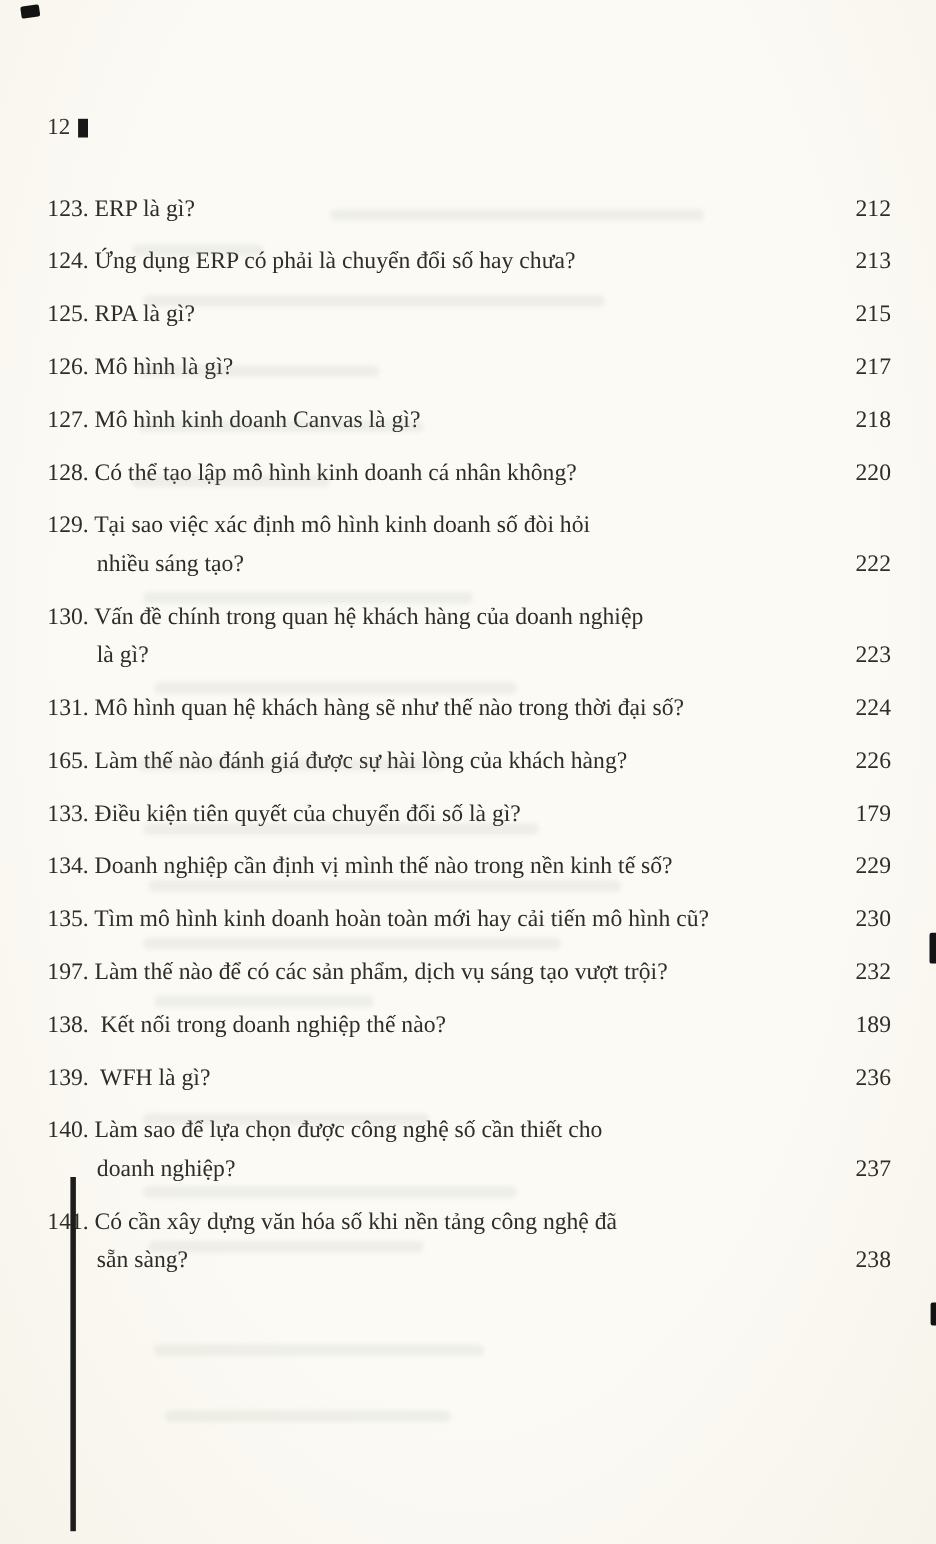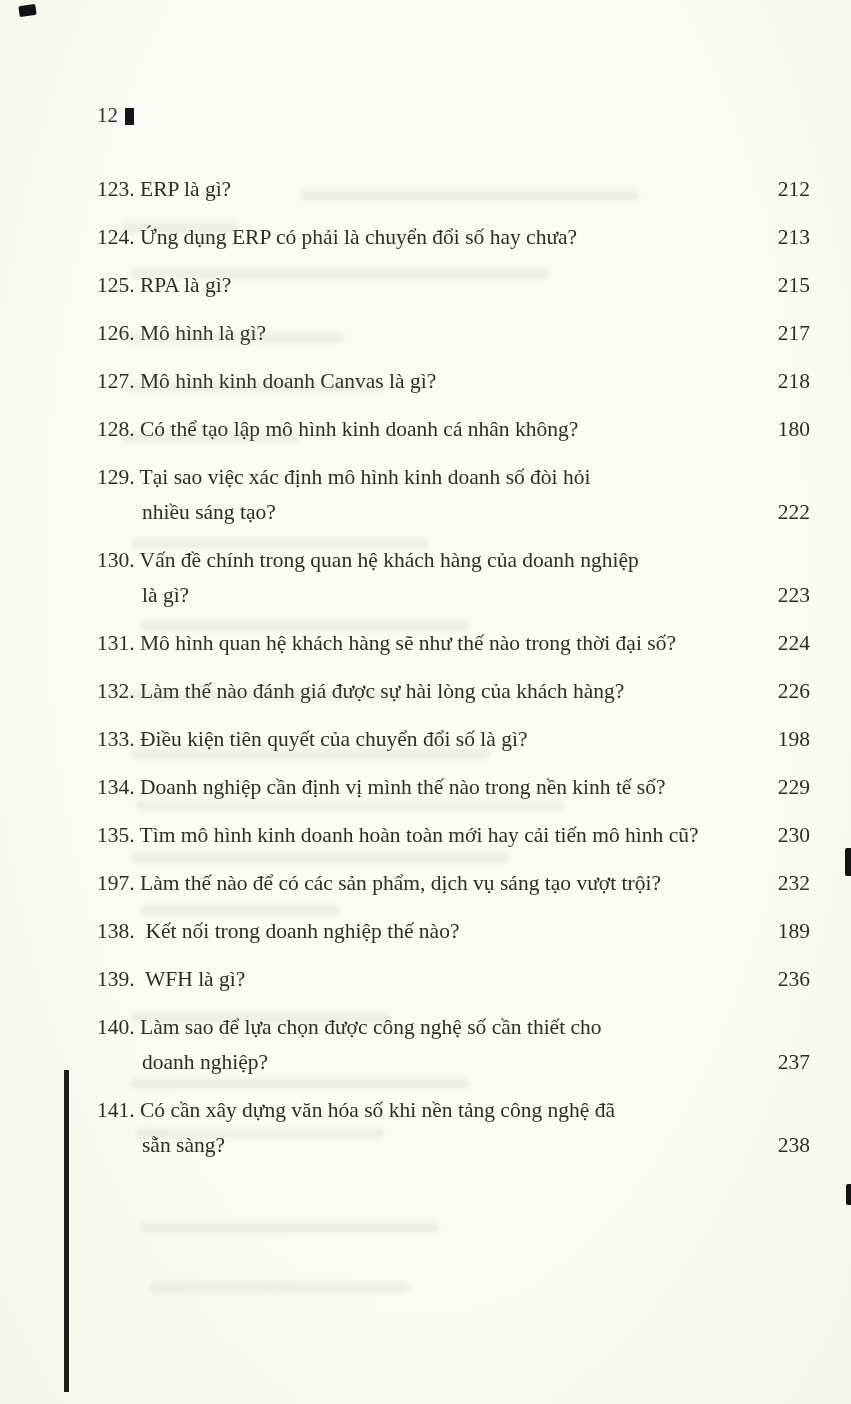--- a/index.html
+++ b/index.html
@@ -7,21 +7,21 @@
   body {
     background:#fbf9f3;
     font-family:"Liberation Serif","DejaVu Serif",serif;
     color:#2f2d27;
     position:relative;
     overflow:hidden;
   }
   .page {
     position:absolute;
     inset:0;
-    padding:103px 41px 0 97px;
+    padding:103px 41px 0 43px;
     background:radial-gradient(ellipse at 50% 40%, #fcfaf5 60%, #f6f3ea 100%);
   }
   .header {
     display:flex;
     align-items:center;
     gap:7px;
     font-size:21px;
     color:#34322c;
   }
   .header .bar {
@@ -96,43 +96,43 @@
       <div class="toc-row">
         <span class="toc-label">126. Mô hình là gì?</span>
         <span class="toc-page">217</span>
       </div>
       <div class="toc-row">
         <span class="toc-label">127. Mô hình kinh doanh Canvas là gì?</span>
         <span class="toc-page">218</span>
       </div>
       <div class="toc-row">
         <span class="toc-label">128. Có thể tạo lập mô hình kinh doanh cá nhân không?</span>
-        <span class="toc-page">180</span>
+        <span class="toc-page">220</span>
       </div>
       <div class="toc-row">
         <span class="toc-label">129. Tại sao việc xác định mô hình kinh doanh số đòi hỏi
 nhiều sáng tạo?</span>
         <span class="toc-page">222</span>
       </div>
       <div class="toc-row">
         <span class="toc-label">130. Vấn đề chính trong quan hệ khách hàng của doanh nghiệp
 là gì?</span>
         <span class="toc-page">223</span>
       </div>
       <div class="toc-row">
         <span class="toc-label">131. Mô hình quan hệ khách hàng sẽ như thế nào trong thời đại số?</span>
         <span class="toc-page">224</span>
       </div>
       <div class="toc-row">
-        <span class="toc-label">132. Làm thế nào đánh giá được sự hài lòng của khách hàng?</span>
+        <span class="toc-label">165. Làm thế nào đánh giá được sự hài lòng của khách hàng?</span>
         <span class="toc-page">226</span>
       </div>
       <div class="toc-row">
         <span class="toc-label">133. Điều kiện tiên quyết của chuyển đổi số là gì?</span>
-        <span class="toc-page">198</span>
+        <span class="toc-page">179</span>
       </div>
       <div class="toc-row">
         <span class="toc-label">134. Doanh nghiệp cần định vị mình thế nào trong nền kinh tế số?</span>
         <span class="toc-page">229</span>
       </div>
       <div class="toc-row">
         <span class="toc-label">135. Tìm mô hình kinh doanh hoàn toàn mới hay cải tiến mô hình cũ?</span>
         <span class="toc-page">230</span>
       </div>
       <div class="toc-row">

